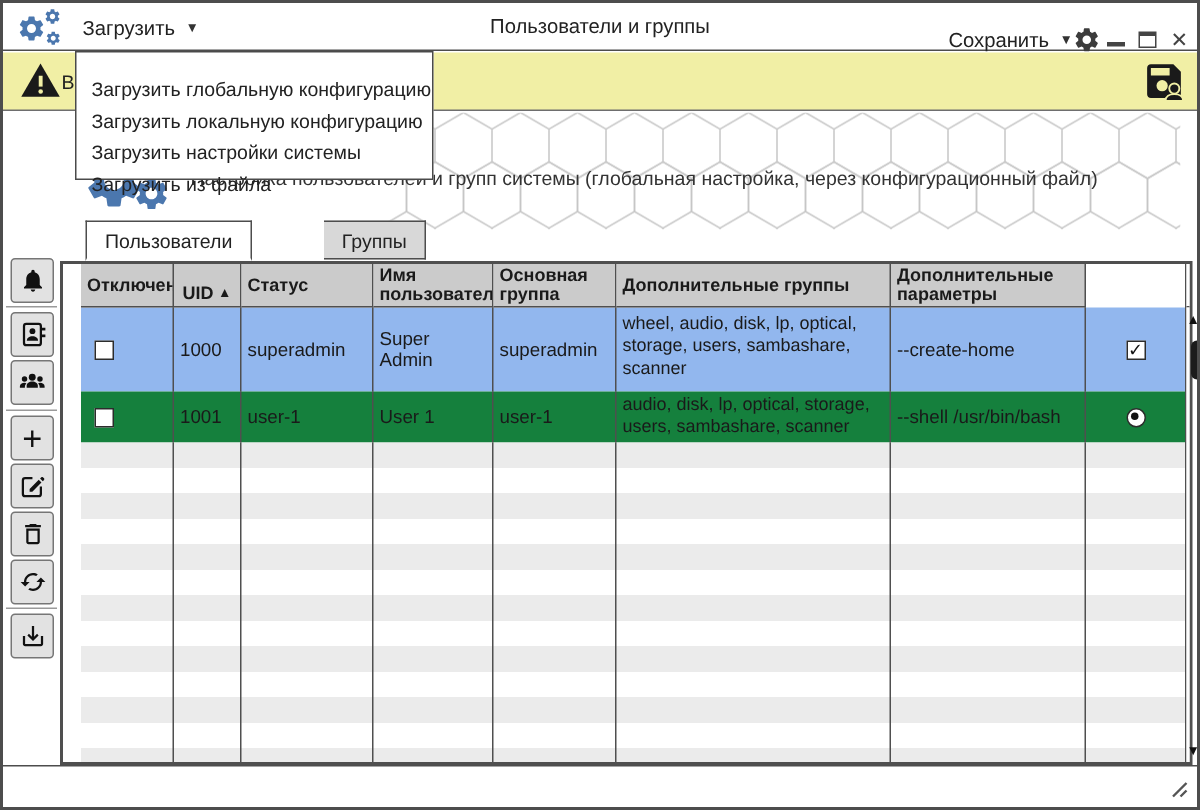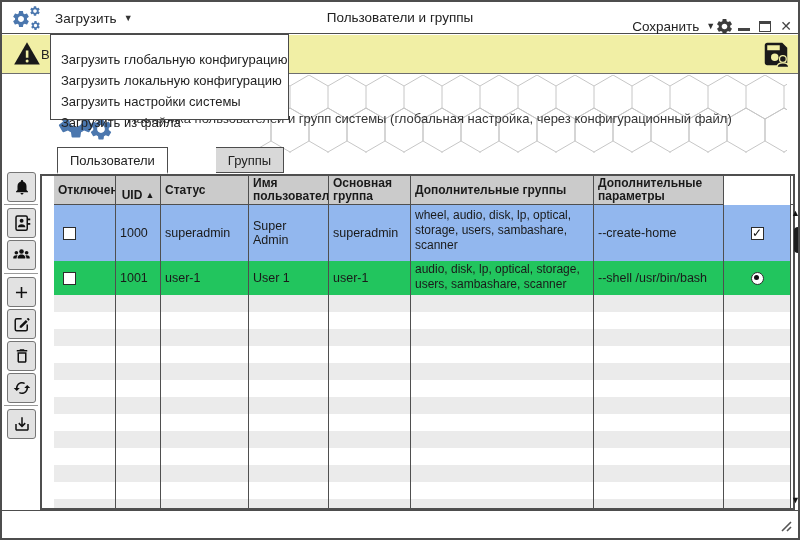--- a/index.html
+++ b/index.html
@@ -59,21 +59,21 @@
   .th { background:#cbcbcb; font-weight:bold; font-size:12px; line-height:13px;
     padding:2px 4px; border-right:1px solid #4f4f4f; border-bottom:1px solid #4f4f4f;
     overflow:hidden; display:flex; flex-direction:column; justify-content:center; }
   .t-head { height:29px; }
   .td { font-size:12.5px; padding:2px 4px; border-right:1px solid #4f4f4f; overflow:hidden;
     display:flex; align-items:center; }
   .td.groups { font-size:12px; line-height:15px; align-items:flex-start; padding-top:3px; display:block; }
   .c1{width:62px} .c2{width:45px} .c3{width:88px} .c4{width:80px} .c5{width:82px}
   .c6{width:183px} .c7{width:130px} .c8{width:66px; border-right:none;}
   .row1 { height:56px; background:#92b7ee; }
-  .row2 { height:34px; background:#22c55e; }
+  .row2 { height:34px; background:#15803d; }
   .center { justify-content:center; }
   .cb { width:13px; height:13px; border:1.5px solid #2c2c2c; background:#fff; display:inline-flex;
     align-items:center; justify-content:center; font-size:12px; line-height:1; color:#111; }
   .radio { width:13px; height:13px; border:1.5px solid #2c2c2c; border-radius:50%; background:#fff;
     position:relative; display:inline-block; }
   .radio::after { content:""; position:absolute; left:2.5px; top:2.5px; width:5px; height:5px;
     border-radius:50%; background:#111; }
   .filler { display:flex; width:736px; height:213px;
     background:repeating-linear-gradient(to bottom, #ebebeb 0 17px, #ffffff 17px 34px); }
   .fc { border-right:1px solid #4f4f4f; height:100%; }

